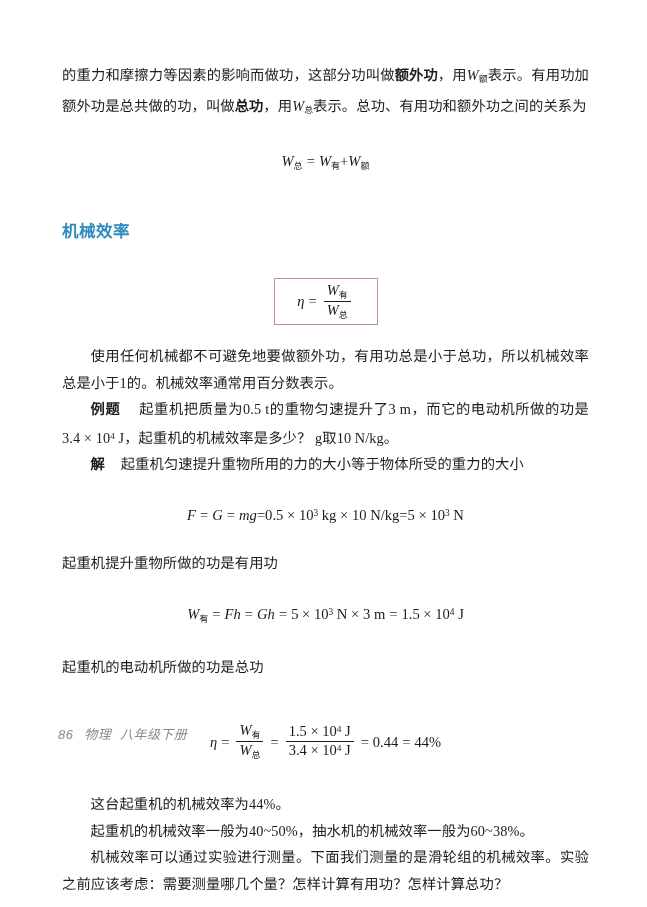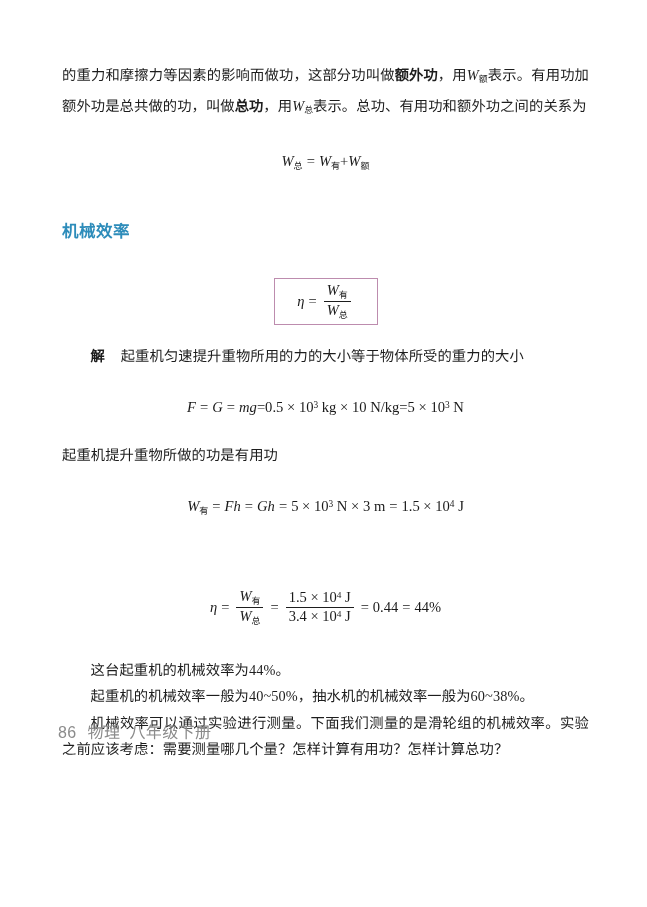--- a/index.html
+++ b/index.html
@@ -137,23 +137,24 @@
     font-family: "Liberation Serif", "DejaVu Serif", serif;
     font-style: italic;
   }
 
   
   .footer {
     position: absolute;
     left: 58px;
     bottom: 57px;
     font-family: "Liberation Sans", "DejaVu Sans", sans-serif;
-    font-size: 16px;
+    font-size: 13px;
     color: #8b8b8b;
     letter-spacing: 0.4px;
+    font-style: italic;
   }
   .footer .pg { margin-right: 11px; }
   .footer .sep { display: inline-block; width: 9px; }
   .sp-8  { height: 8px; }
   .sp-10 { height: 10px; }
   .sp-12 { height: 12px; }
   .sp-14 { height: 14px; }
   .sp-16 { height: 16px; }
   .sp-18 { height: 18px; }
   .sp-22 { height: 22px; }
@@ -185,38 +186,41 @@
         <span class="eq-op">=</span>
       <span class="frac">
         <span class="num"><span>W</span><span class="sub">有</span></span>
         <span class="den"><span>W</span><span class="sub">总</span></span>
       </span>
     </span>
   </div>
 
   <div class="sp-18"></div>
 
-
+  <p class="para indent">使用任何机械都不可避免地要做额外功，有用功总是小于总功，所以机械效率总是小于1的。机械效率通常用百分数表示。</p>
+
+  <p class="para indent"><span class="lbl">例题</span><span style="display:inline-block;width:1.3em"></span><span>起重机把质量为0.5 t的重物匀速提升了3 m，而它的电动机所做的功是3.4 × 10</span><span class="sup">4</span><span> J，起重机的机械效率是多少？  g取10 N/kg。</span></p>
 
   <p class="para indent"><span class="lbl">解</span><span style="display:inline-block;width:1.1em"></span><span>起重机匀速提升重物所用的力的大小等于物体所受的重力的大小</span></p>
 
   <div class="sp-8"></div>
 
   <p class="eq"><span class="mv">F</span><span class="eq-op">=</span><span class="mv">G</span><span class="eq-op">=</span><span class="mv">mg</span><span>=</span><span>0.5 × 10</span><span class="sup">3</span><span> kg × 10 N/kg</span><span>=</span><span>5 × 10</span><span class="sup">3</span><span> N</span></p>
 
   <div class="sp-8"></div>
 
   <p class="para">起重机提升重物所做的功是有用功</p>
 
   <div class="sp-8"></div>
 
   <p class="eq"><span class="mv"><span>W</span><span class="sub">有</span></span><span class="eq-op">=</span><span class="mv">Fh</span><span class="eq-op">=</span><span class="mv">Gh</span><span class="eq-op">=</span><span>5 × 10</span><span class="sup">3</span><span> N × 3 m</span><span class="eq-op">=</span><span>1.5 × 10</span><span class="sup">4</span><span> J</span></p>
 
   <div class="sp-8"></div>
 
+  <p class="para">起重机的电动机所做的功是总功</p>
 
   <div class="sp-8"></div>
 
 
   <div class="sp-8"></div>
 
 
   <div class="sp-12"></div>
 
   <p class="eq">

